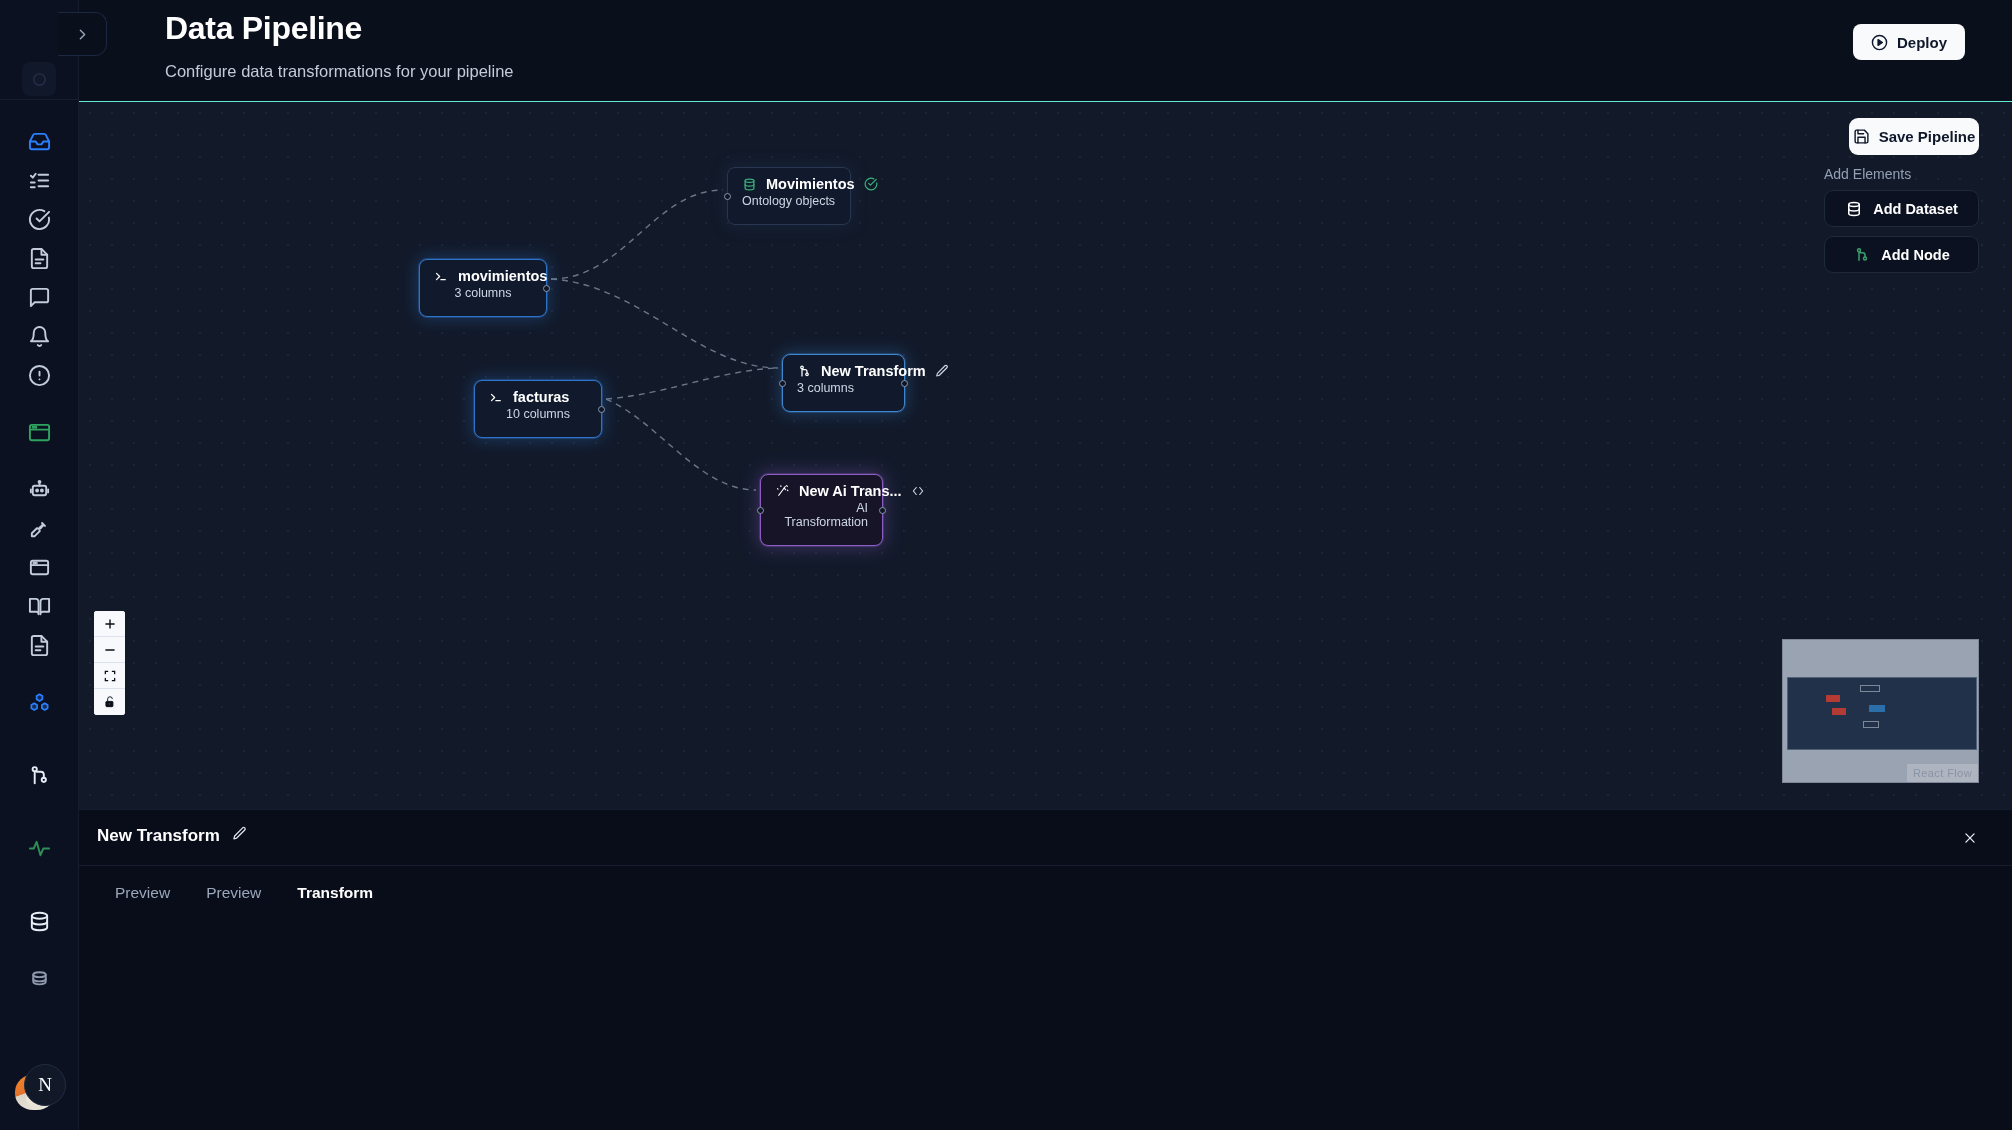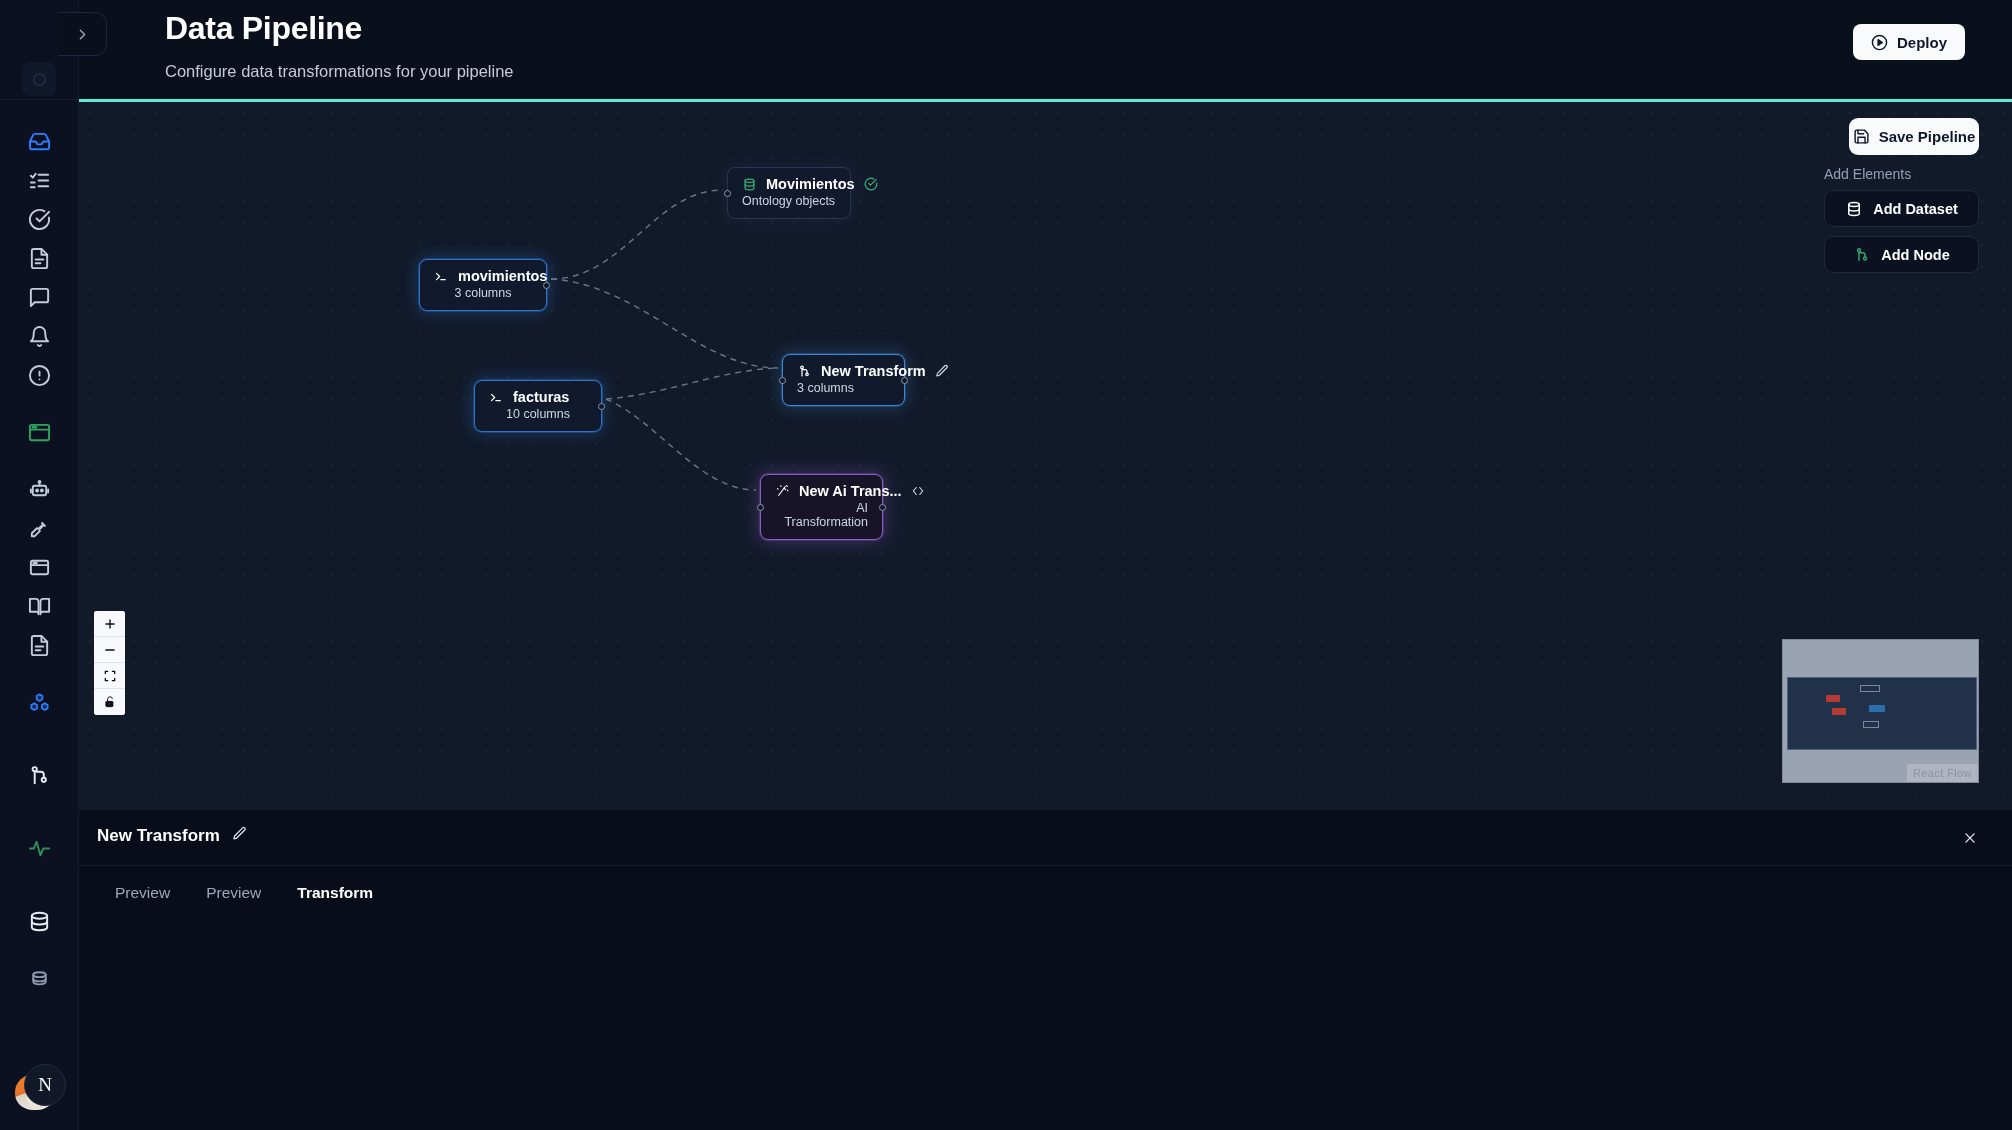--- a/index.html
+++ b/index.html
@@ -68,21 +68,21 @@
     background: #0a0f1c;
     display: flex; align-items: center; justify-content: center;
     color: #9aa7bb; z-index: 45;
   }
   .collapse-pill svg { width: 17px; height: 17px; }
 
   
   .header {
     position: absolute; left: 79px; top: 0; right: 0; height: 102px;
     background: #0a0f1c;
-    border-bottom: 3px solid #5eead4;
+    border-bottom: 1px solid #5eead4;
     z-index: 20;
   }
   .header-title {
     position: absolute; left: 86px; top: 10px;
     font-size: 32px; font-weight: bold; color: #ffffff; letter-spacing: -0.3px;
   }
   .header-sub {
     position: absolute; left: 86px; top: 62px;
     font-size: 16.5px; color: #c3cbd8;
   }
@@ -131,21 +131,21 @@
   .add-btn .ic-green { color: #37a06b; }
 
   
   .edges { position: absolute; inset: 0; width: 100%; height: 100%; pointer-events: none; }
 
   
   .node {
     position: absolute;
     border-radius: 8px;
     background: #101a2c;
-    padding: 8px 14px 10px 14px;
+    padding: 8px 14px 16px 14px;
     min-width: 112px;
     z-index: 6;
   }
   .node-title {
     display: flex; align-items: center; gap: 9px;
     font-size: 14.5px; font-weight: bold; color: #ffffff; white-space: nowrap;
   }
   .node-title svg { width: 15px; height: 15px; flex: none; }
   .node-sub { font-size: 12.5px; color: #cdd6e3; margin-top: 2px; }
   .node-sub.center { text-align: center; }

